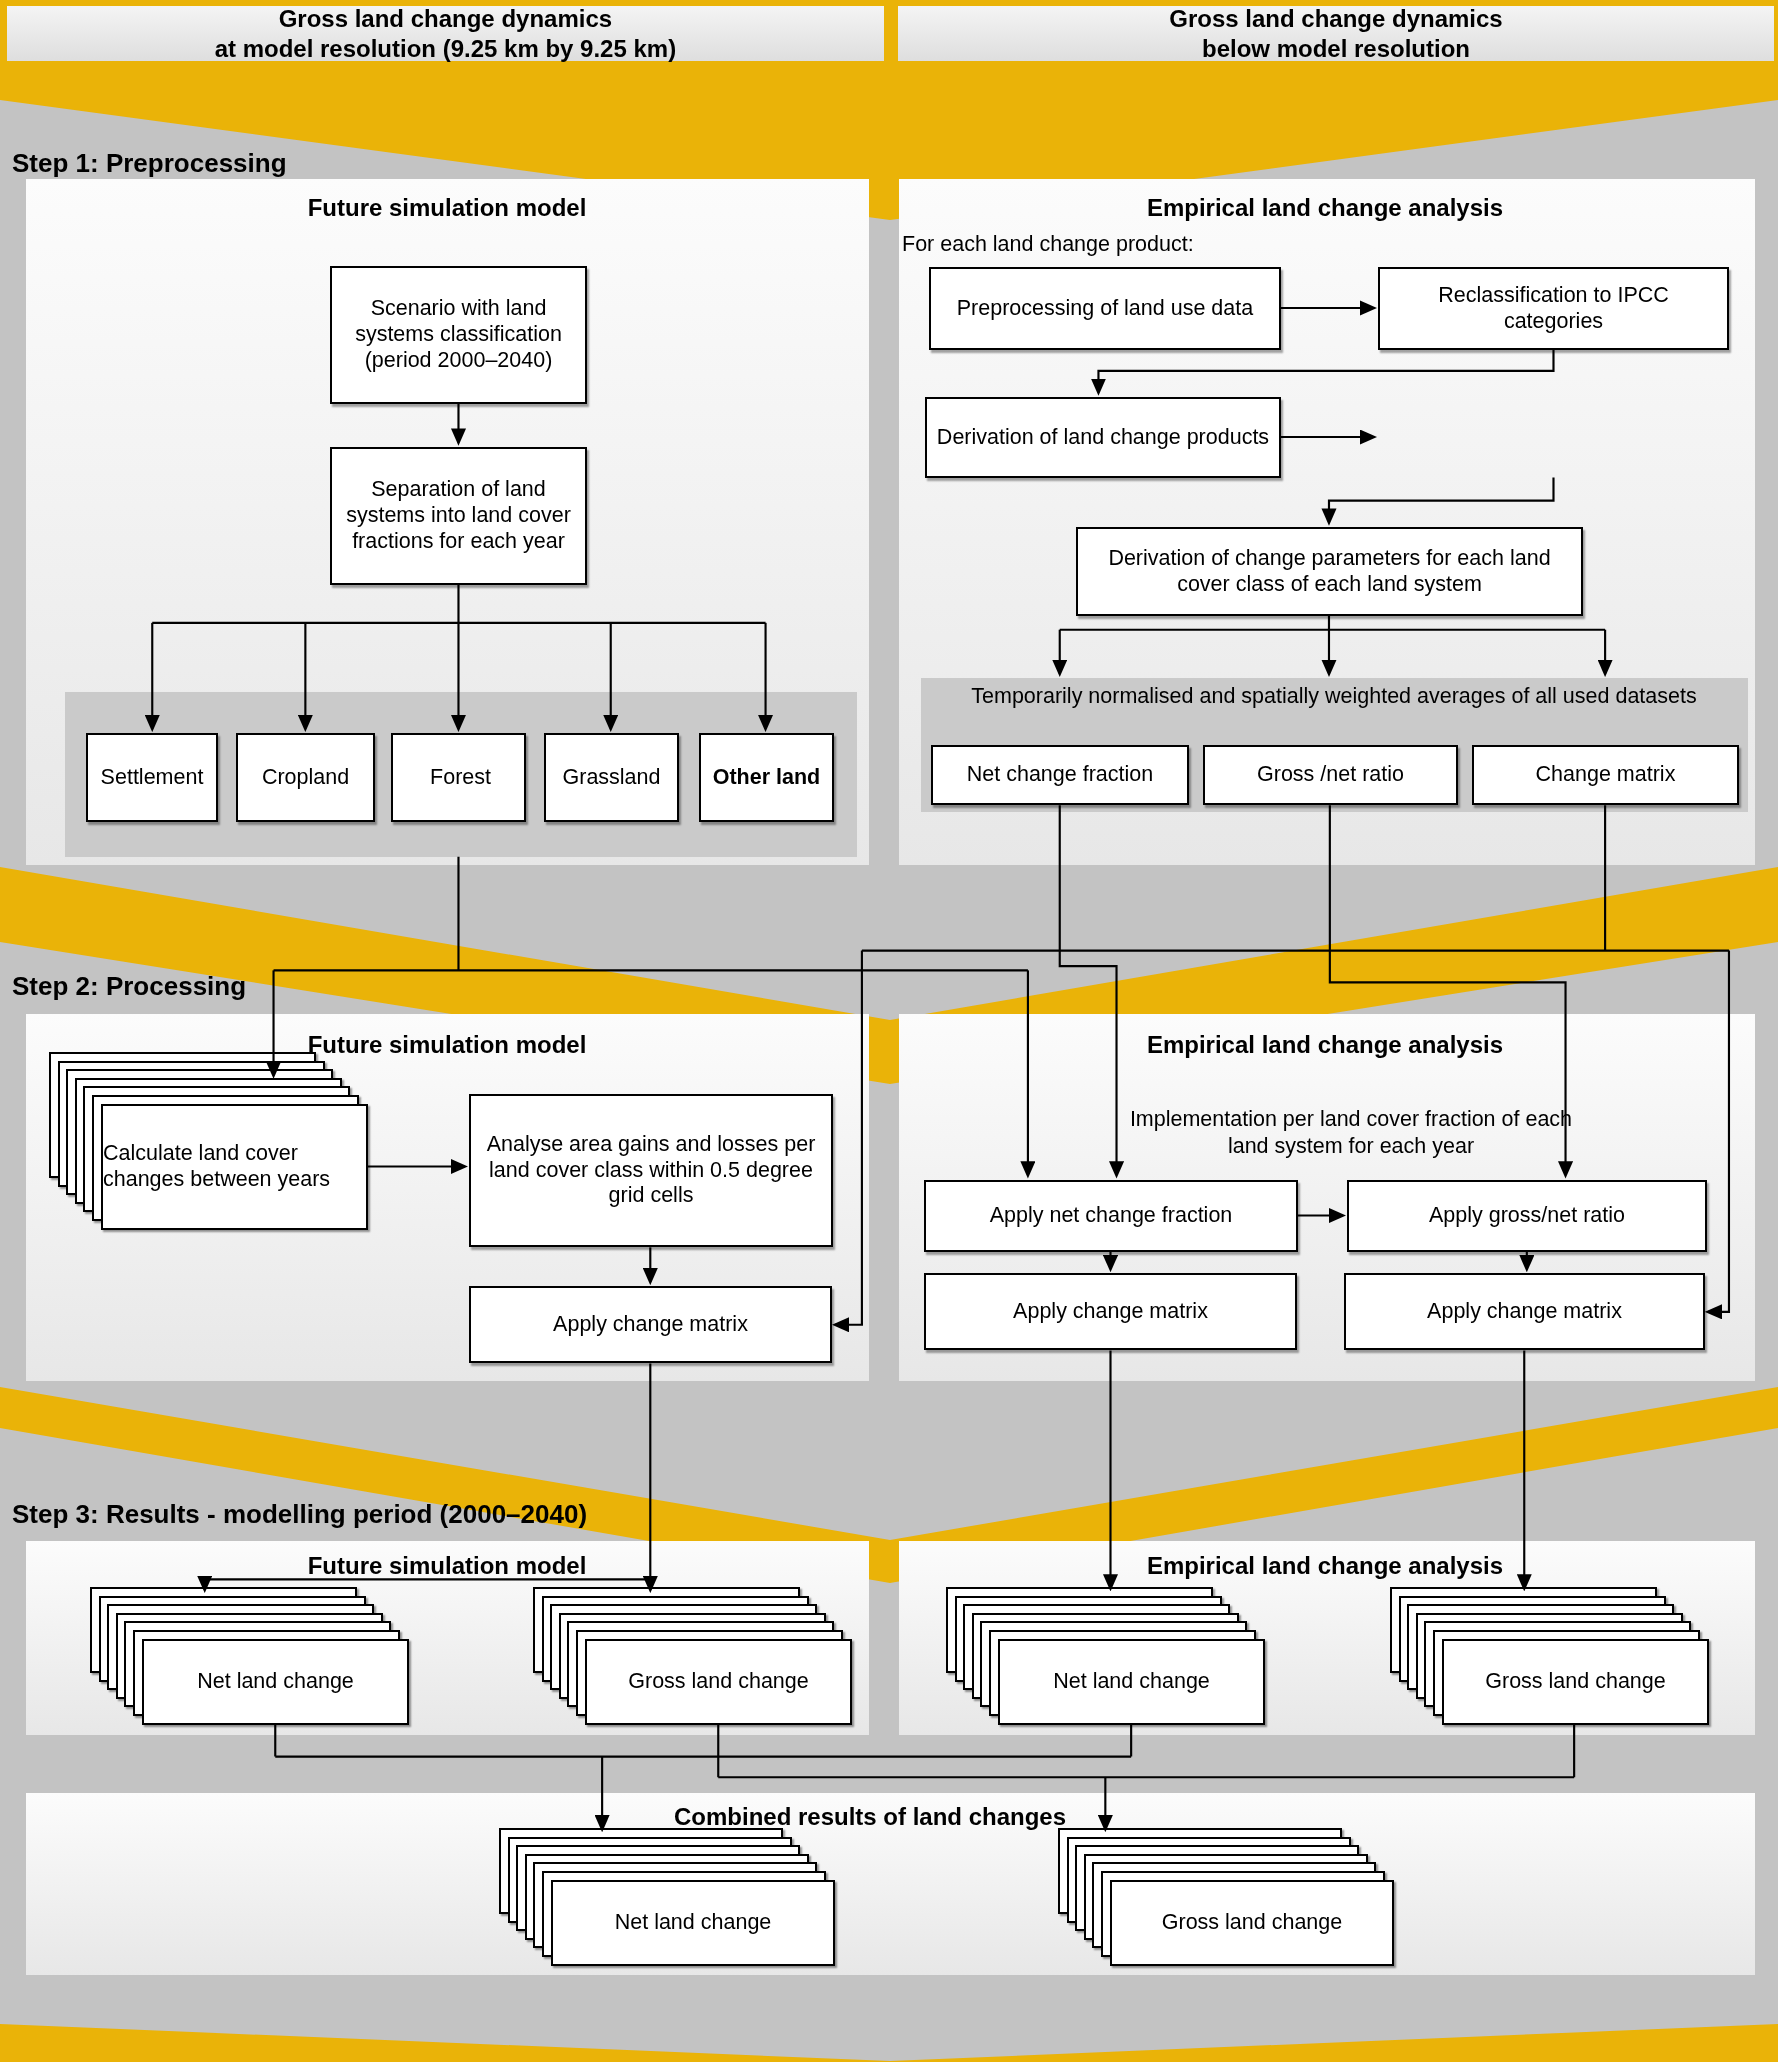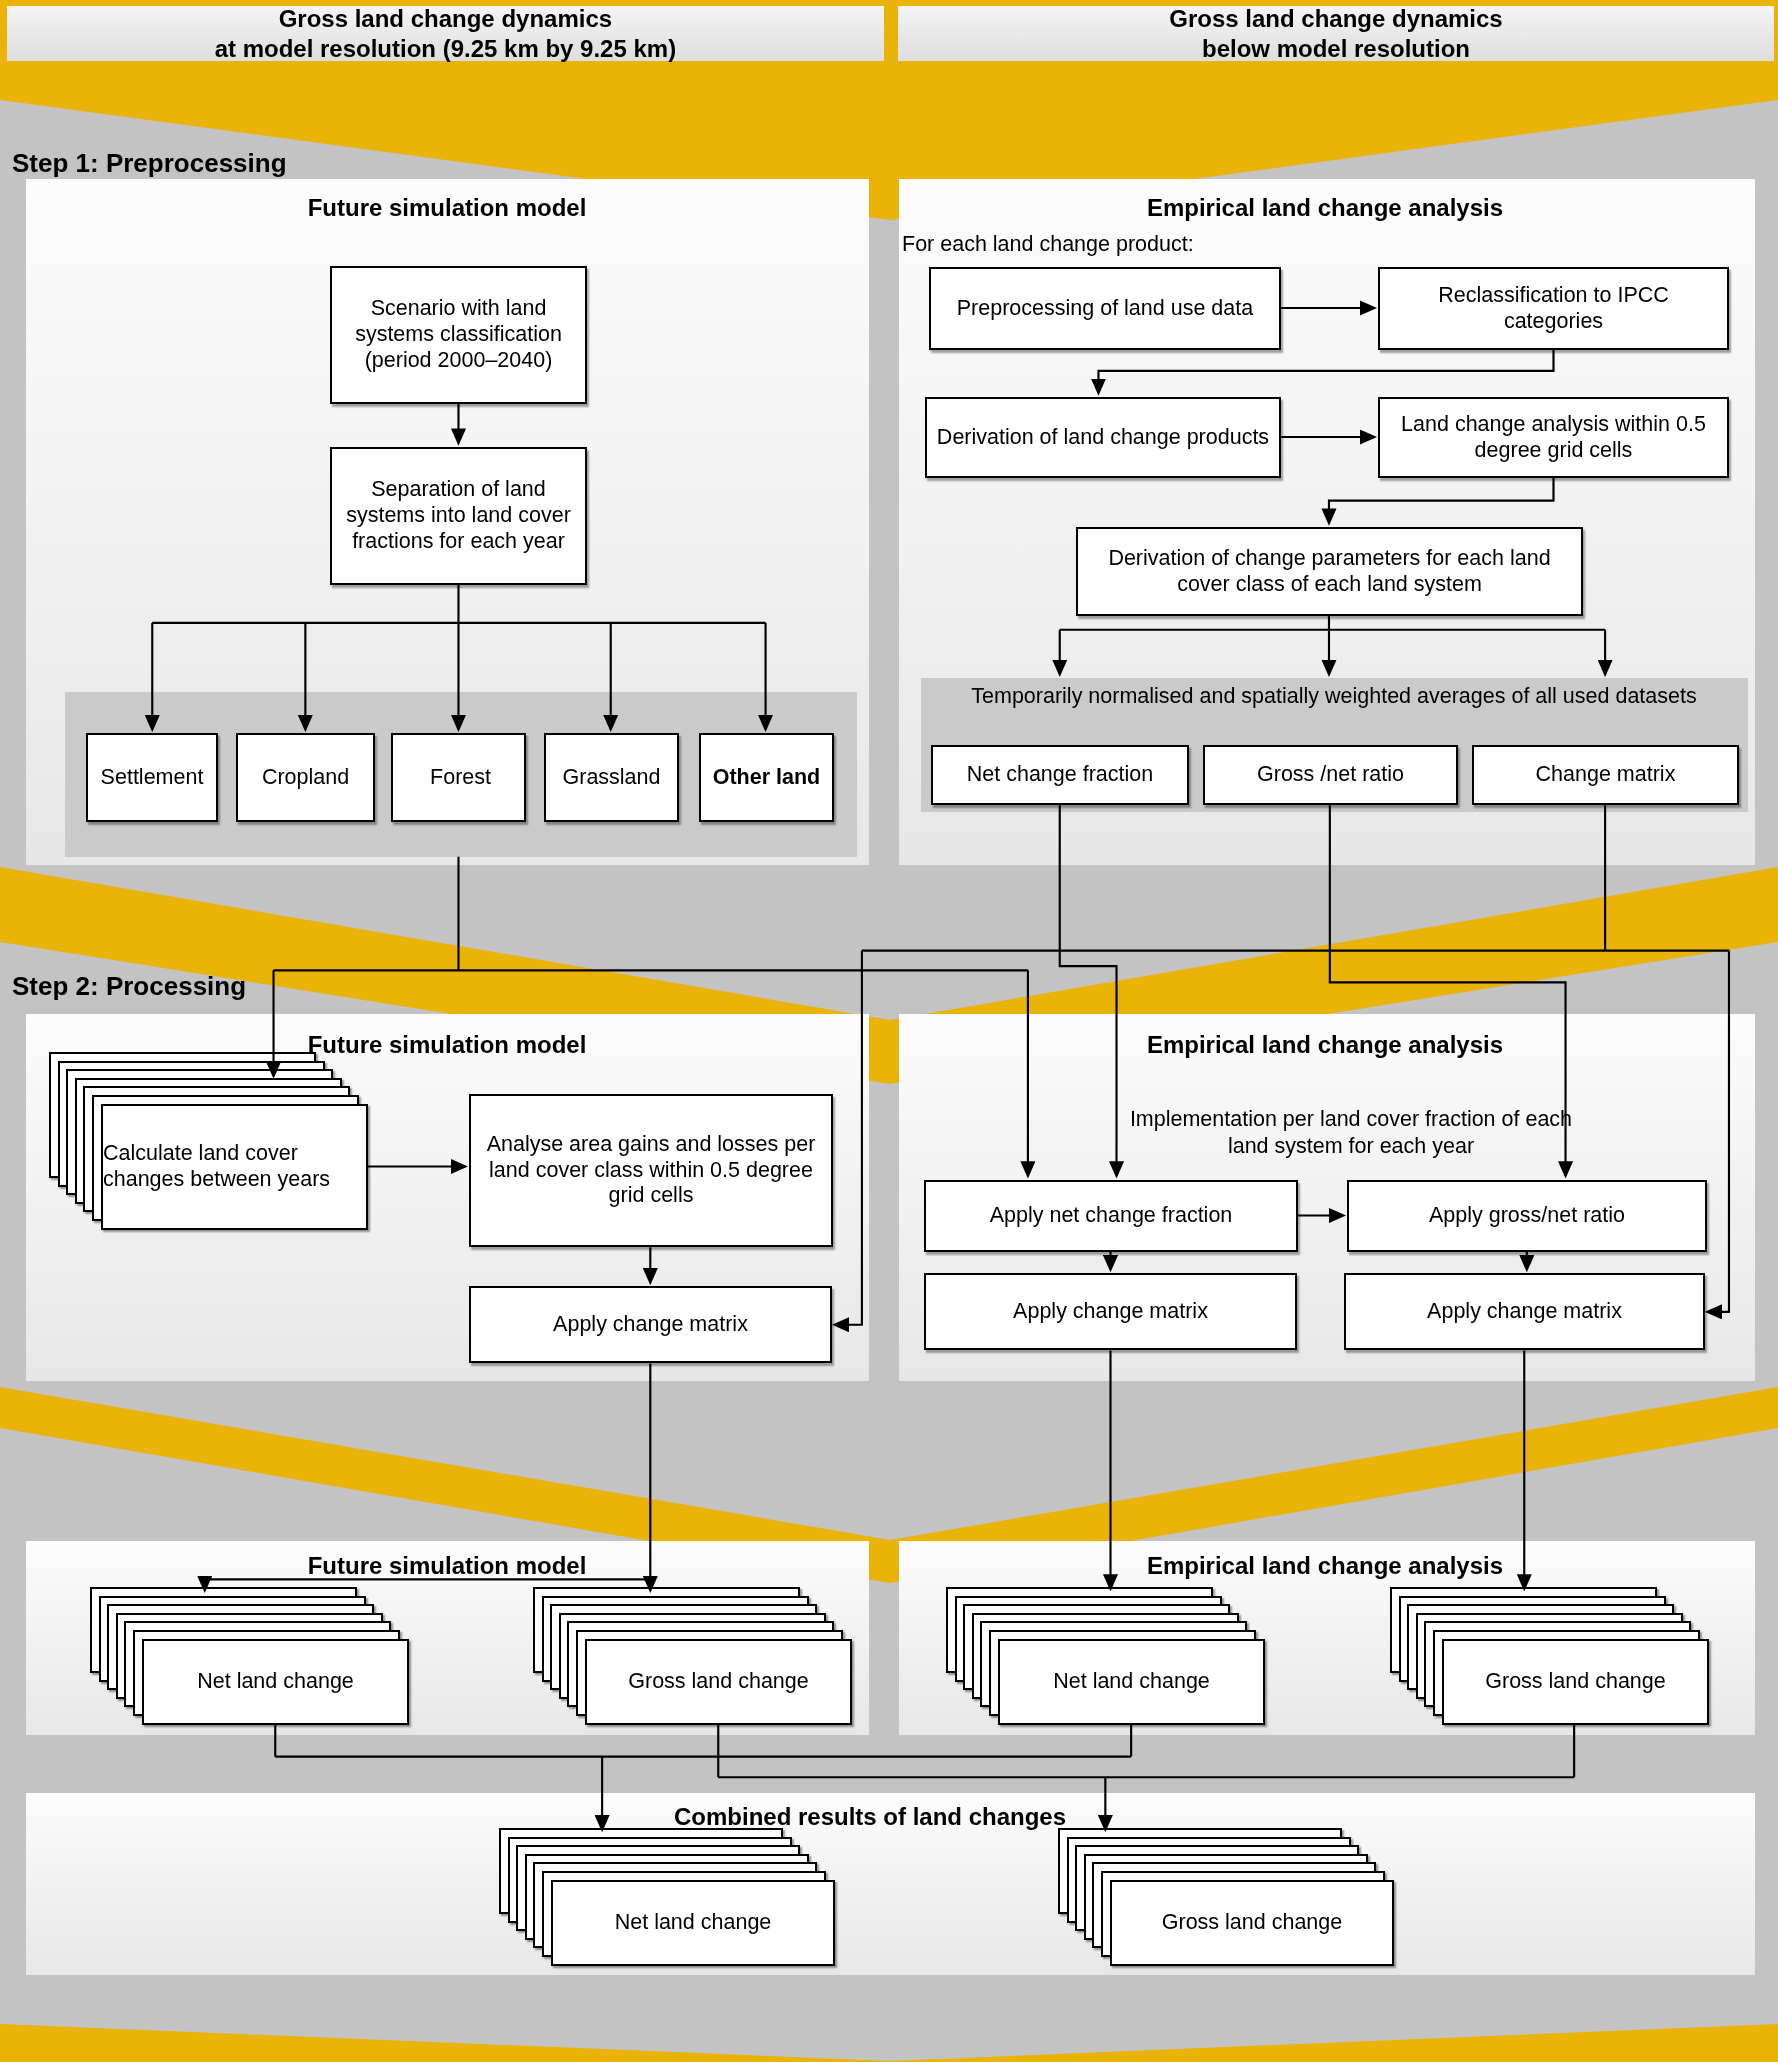--- a/index.html
+++ b/index.html
@@ -45,20 +45,21 @@
     <div>Gross land change dynamics</div>
     <div>at model resolution (9.25 km by 9.25 km)</div>
   </div>
   <div class="hdr" style="left:898px;top:6px;width:876px;">
     <div>Gross land change dynamics</div>
     <div>below model resolution</div>
   </div>
 
   <div class="steplabel" style="left:12px;top:148px;">Step 1: Preprocessing</div>
   <div class="steplabel" style="left:12px;top:971px;text-align:center;">Step 2: Processing</div>
+  <div class="steplabel" style="left:12px;top:1499px;">Step 3: Results - modelling period (2000–2040)</div>
 
   <div class="panel" style="left:26px;top:179px;width:843px;height:686px;"></div>
   <div class="panel" style="left:899px;top:179px;width:856px;height:686px;"></div>
 
   <div class="ptitle" style="left:232px;top:194px;">Future simulation model</div>
   <div class="ptitle" style="left:1110px;top:194px;">Empirical land change analysis</div>
 
   <div class="box" style="left:330px;top:266px;width:257px;height:138px;">Scenario with land systems classification (period 2000–2040)</div>
   <div class="box" style="left:330px;top:447px;width:257px;height:138px;">Separation of land systems into land cover fractions for each year</div>
 
@@ -66,21 +67,20 @@
   <div class="box" style="left:86px;top:733px;width:132px;height:89px;">Settlement</div>
   <div class="box" style="left:236px;top:733px;width:139px;height:89px;">Cropland</div>
   <div class="box" style="left:391px;top:733px;width:135px;height:89px;padding-left:11px;">Forest</div>
   <div class="box" style="left:544px;top:733px;width:135px;height:89px;">Grassland</div>
   <div class="box" style="left:699px;top:733px;width:135px;height:89px;font-weight:bold;">Other land</div>
 
   <div class="note" style="left:902px;top:231px;width:430px;">For each land change product:</div>
   <div class="box" style="left:929px;top:267px;width:352px;height:83px;">Preprocessing of land use data</div>
   <div class="box" style="left:1378px;top:267px;width:351px;height:83px;">Reclassification to IPCC categories</div>
   <div class="box" style="left:925px;top:397px;width:356px;height:81px;">Derivation of land change products</div>
-  <div class="box" style="left:1378px;top:397px;width:351px;height:81px;">Land change analysis within 0.5 degree grid cells</div>
   <div class="box" style="left:1076px;top:527px;width:507px;height:89px;">Derivation of change parameters for each land cover class of each land system</div>
 
   <div class="band" style="left:921px;top:678px;width:827px;height:134px;"></div>
   <div class="note" style="left:964px;top:683px;width:740px;text-align:center;">Temporarily normalised and spatially weighted averages of all used datasets</div>
   <div class="box" style="left:931px;top:745px;width:258px;height:60px;">Net change fraction</div>
   <div class="box" style="left:1203px;top:745px;width:255px;height:60px;">Gross /net ratio</div>
   <div class="box" style="left:1472px;top:745px;width:267px;height:60px;">Change matrix</div>
 
   <div class="panel" style="left:26px;top:1014px;width:843px;height:367px;"></div>
   <div class="panel" style="left:899px;top:1014px;width:856px;height:367px;"></div>

